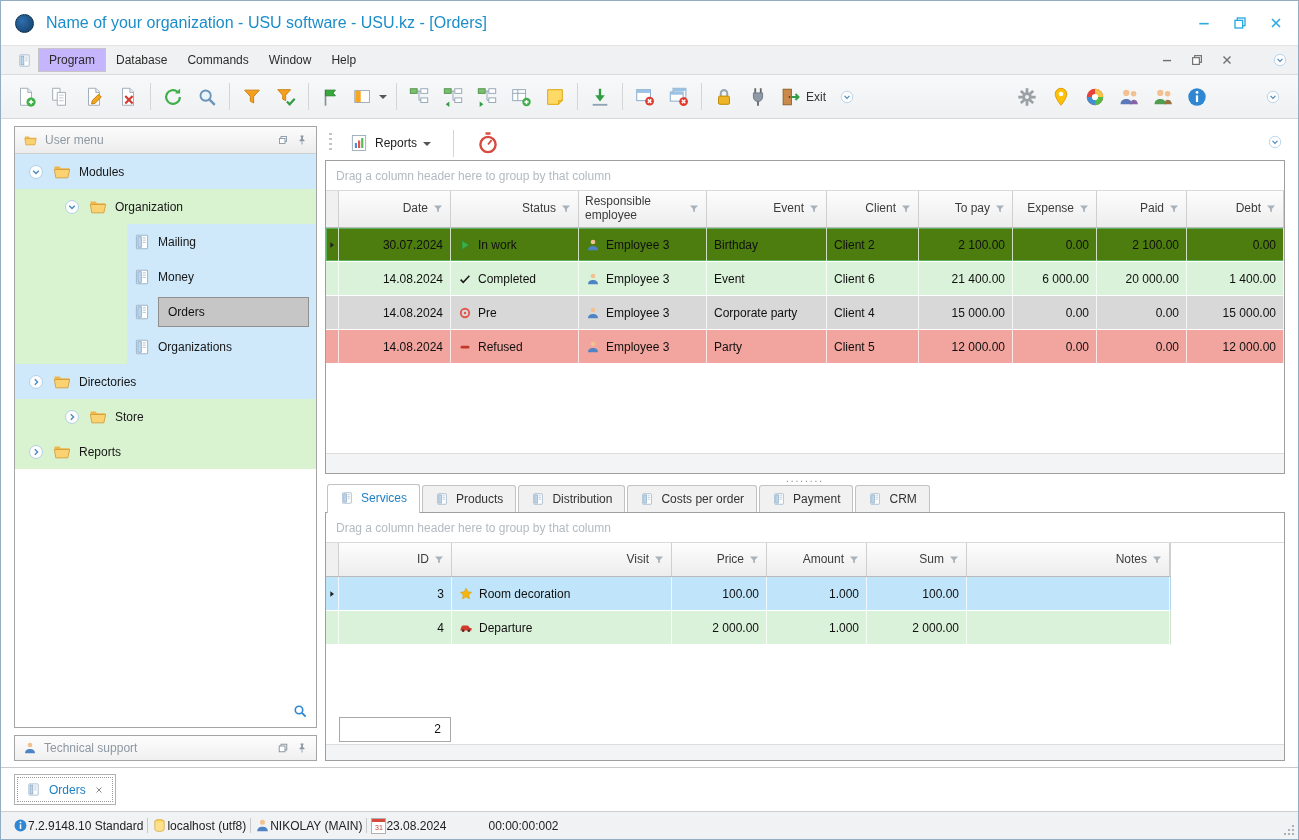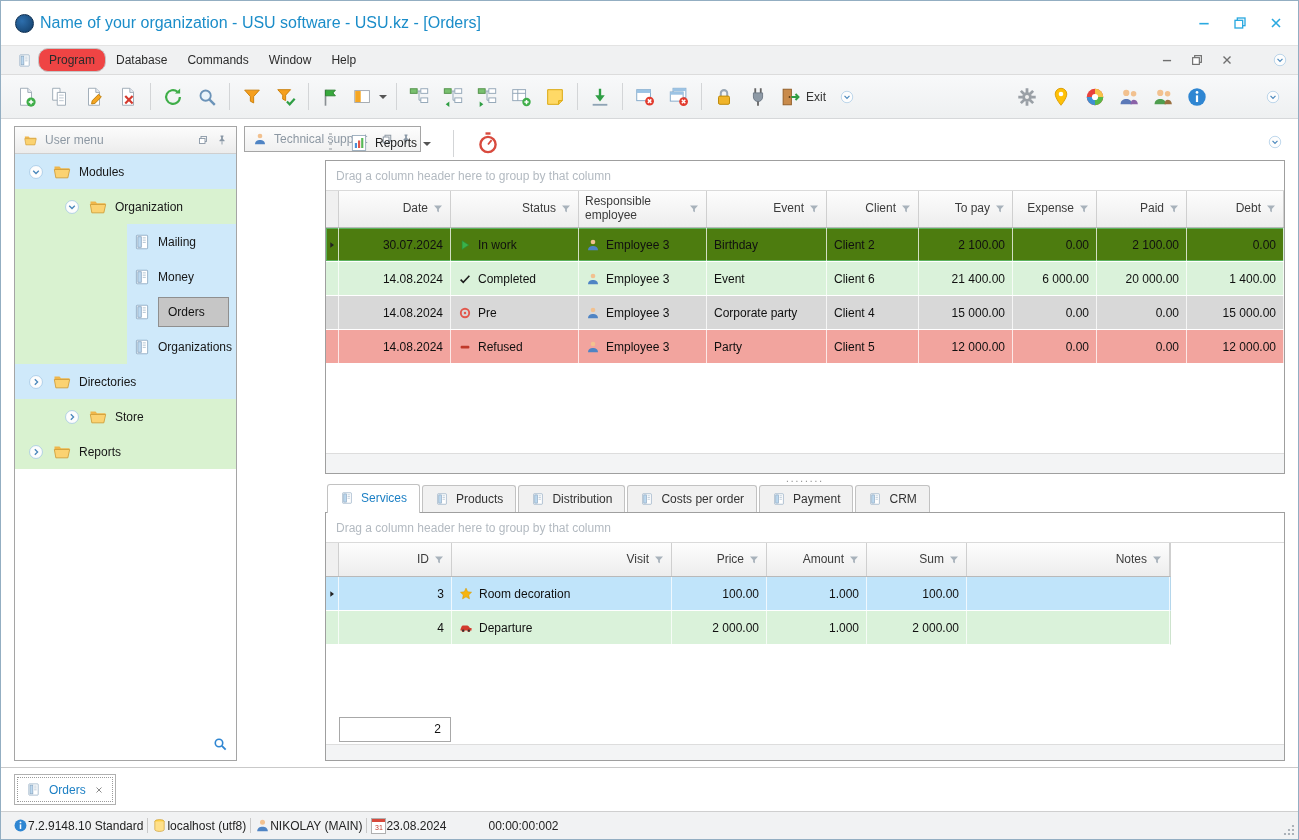--- a/index.html
+++ b/index.html
@@ -8,43 +8,43 @@
   svg{display:block}
   .i8{width:8px;height:8px}.i10{width:10px;height:10px}.i12{width:12px;height:12px}
   .i14{width:14px;height:14px}.i15{width:15px;height:15px}.i16{width:16px;height:16px}
   .i18{width:18px;height:18px}.i20{width:20px;height:20px}.i22{width:22px;height:22px}.i24{width:24px;height:24px}
 
   .window{width:1299px;height:840px;background:#f2f3f5;border:1px solid #93aec2;display:flex;flex-direction:column;position:relative}
 
   
   .titlebar{height:44px;background:#fff;display:flex;align-items:center;padding:0 14px;flex:0 0 auto}
   .logo{width:19px;height:19px;border-radius:50%;background:radial-gradient(circle at 35% 35%,#2d6fae,#123c66);border:1px solid #0e2f52;flex:0 0 auto}
-  .title-text{color:#1b8dc9;font-size:16px;margin-left:6px;white-space:nowrap}
+  .title-text{color:#1b8dc9;font-size:16px;margin-left:12px;white-space:nowrap}
   .win-controls{margin-left:auto;display:flex;gap:20px;align-items:center}
   .wc{color:#2aa9e0;cursor:default}
   
   .menubar{height:30px;background:#f0f1f2;border-top:1px solid #e3e3e3;border-bottom:1px solid #dcdcdc;display:flex;align-items:center;padding:0 10px;flex:0 0 auto}
   .menu-appicon{margin:0 6px 0 6px}
   .mitem{padding:4px 10px;color:#2b2b2b}
-  .mitem.pressed{background:#ef4444;border:1px solid #c6c6c6;border-radius:10px}
+  .mitem.pressed{background:#c4b5fd;border:1px solid #c6c6c6;border-radius:0}
   .mdi-controls{margin-left:auto;display:flex;gap:16px;align-items:center;color:#6f6f6f}
   .menubar .chev{margin-left:22px}
 
   
   .toolbar{height:44px;background:linear-gradient(#f8f9fa,#eef0f1);border-bottom:1px solid #d6d8da;display:flex;align-items:center;padding:0 8px;flex:0 0 auto}
   .tbtn{height:34px;min-width:34px;display:flex;align-items:center;justify-content:center;border-radius:3px;gap:5px;padding:0 4px}
   .tbtn .lbl{color:#333}
   .tb-sep{width:1px;height:27px;background:#d3d5d7;margin:0 5px;flex:0 0 auto}
   .caret{width:0;height:0;border:4px solid transparent;border-top-color:#555;margin-top:5px}
   .tb-right{margin-left:auto;display:flex;align-items:center}
   .tb-gap{width:42px}
 
   
   .app-body{flex:1;display:flex;background:#fff;padding:7px 13px 6px 13px;gap:8px;min-height:0}
-  .left-col{width:303px;flex:0 0 auto;display:flex;gap:7px;min-height:0}
+  .left-col{width:303px;flex:0 0 auto;display:flex;flex-direction:column;gap:7px;min-height:0}
   .panel{border:1px solid #a5a5a5;background:#fff}
   .user-menu{flex:1;display:flex;flex-direction:column;min-height:0}
   .panel-hdr{height:27px;background:linear-gradient(#fcfcfc,#ececec);border-bottom:1px solid #cfcfcf;display:flex;align-items:center;gap:7px;padding:0 8px;color:#8d98a3;flex:0 0 auto}
   .panel-hdr .sp{flex:1}
   .tree{flex:0 0 auto}
   .tree-row{height:35px;display:flex;align-items:center;gap:7px;padding-right:4px}
   .d0{padding-left:12px}.d1{padding-left:48px}.d2{padding-left:118px}
   .tint-blue{background:#cfe9fa}
   .tint-green{background:#d9f2d0}
   .tint-mix{background:linear-gradient(90deg,#d9f2d0 0,#d9f2d0 112px,#cfe9fa 112px)}

